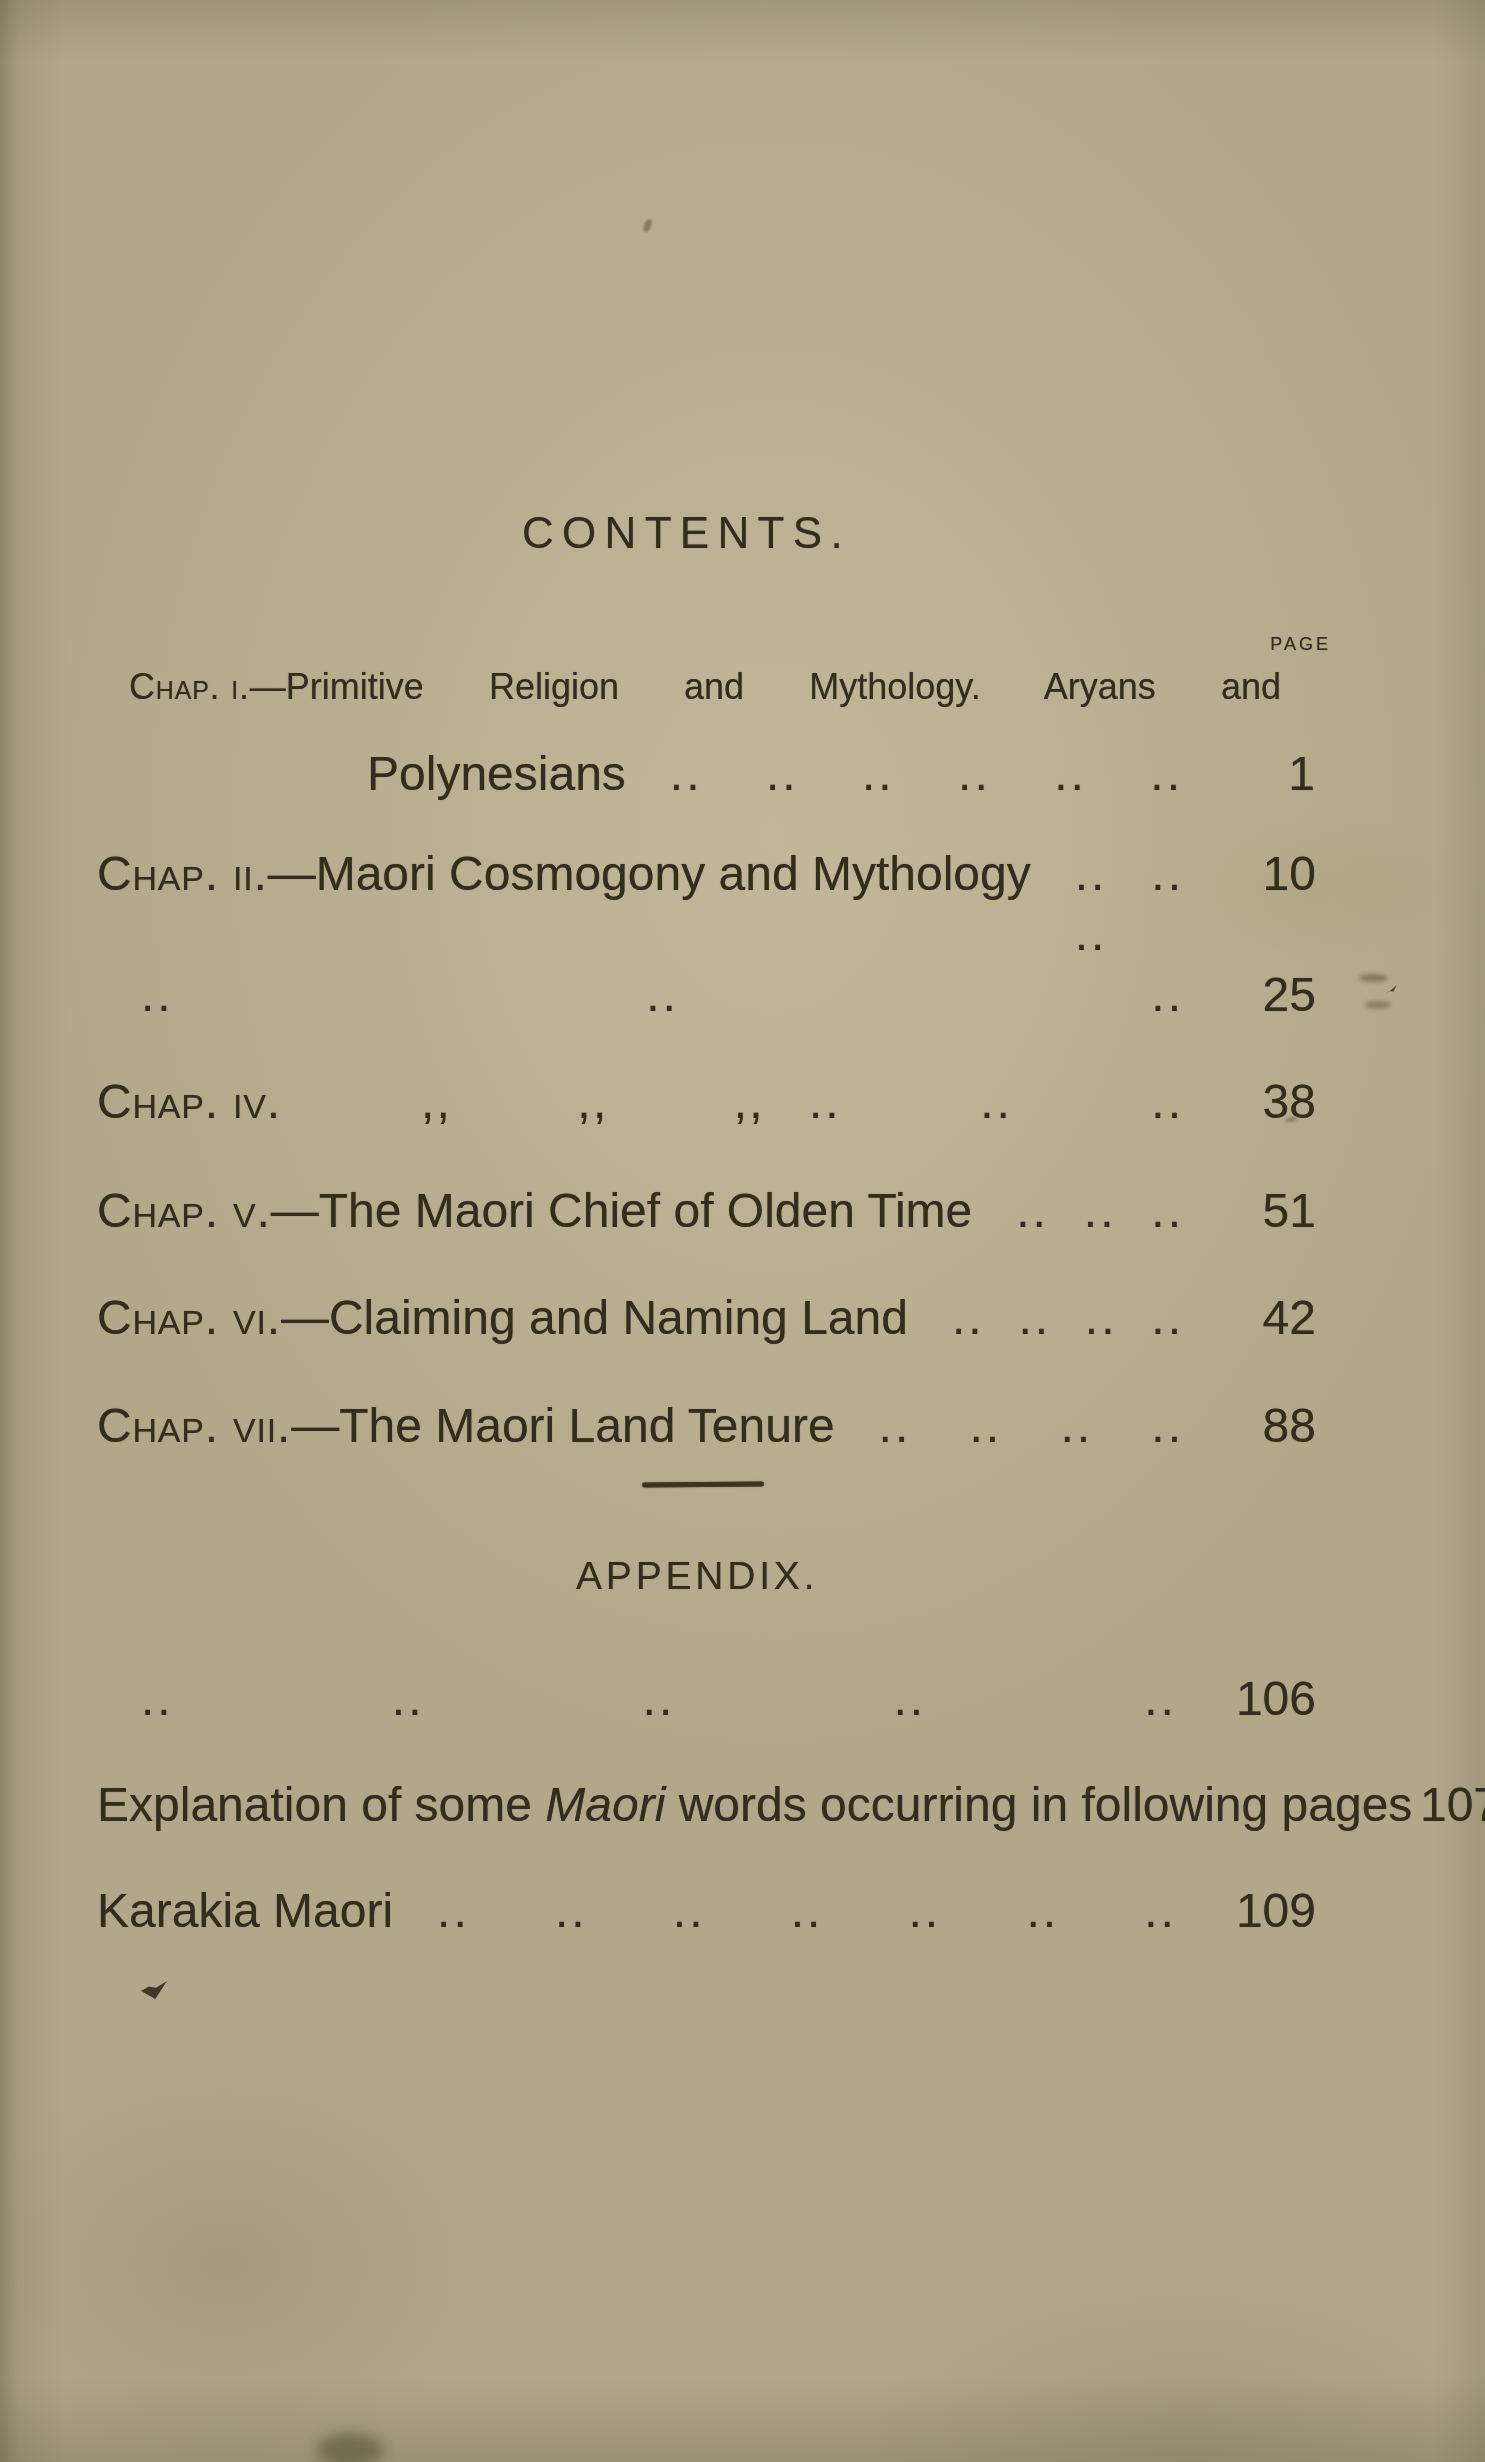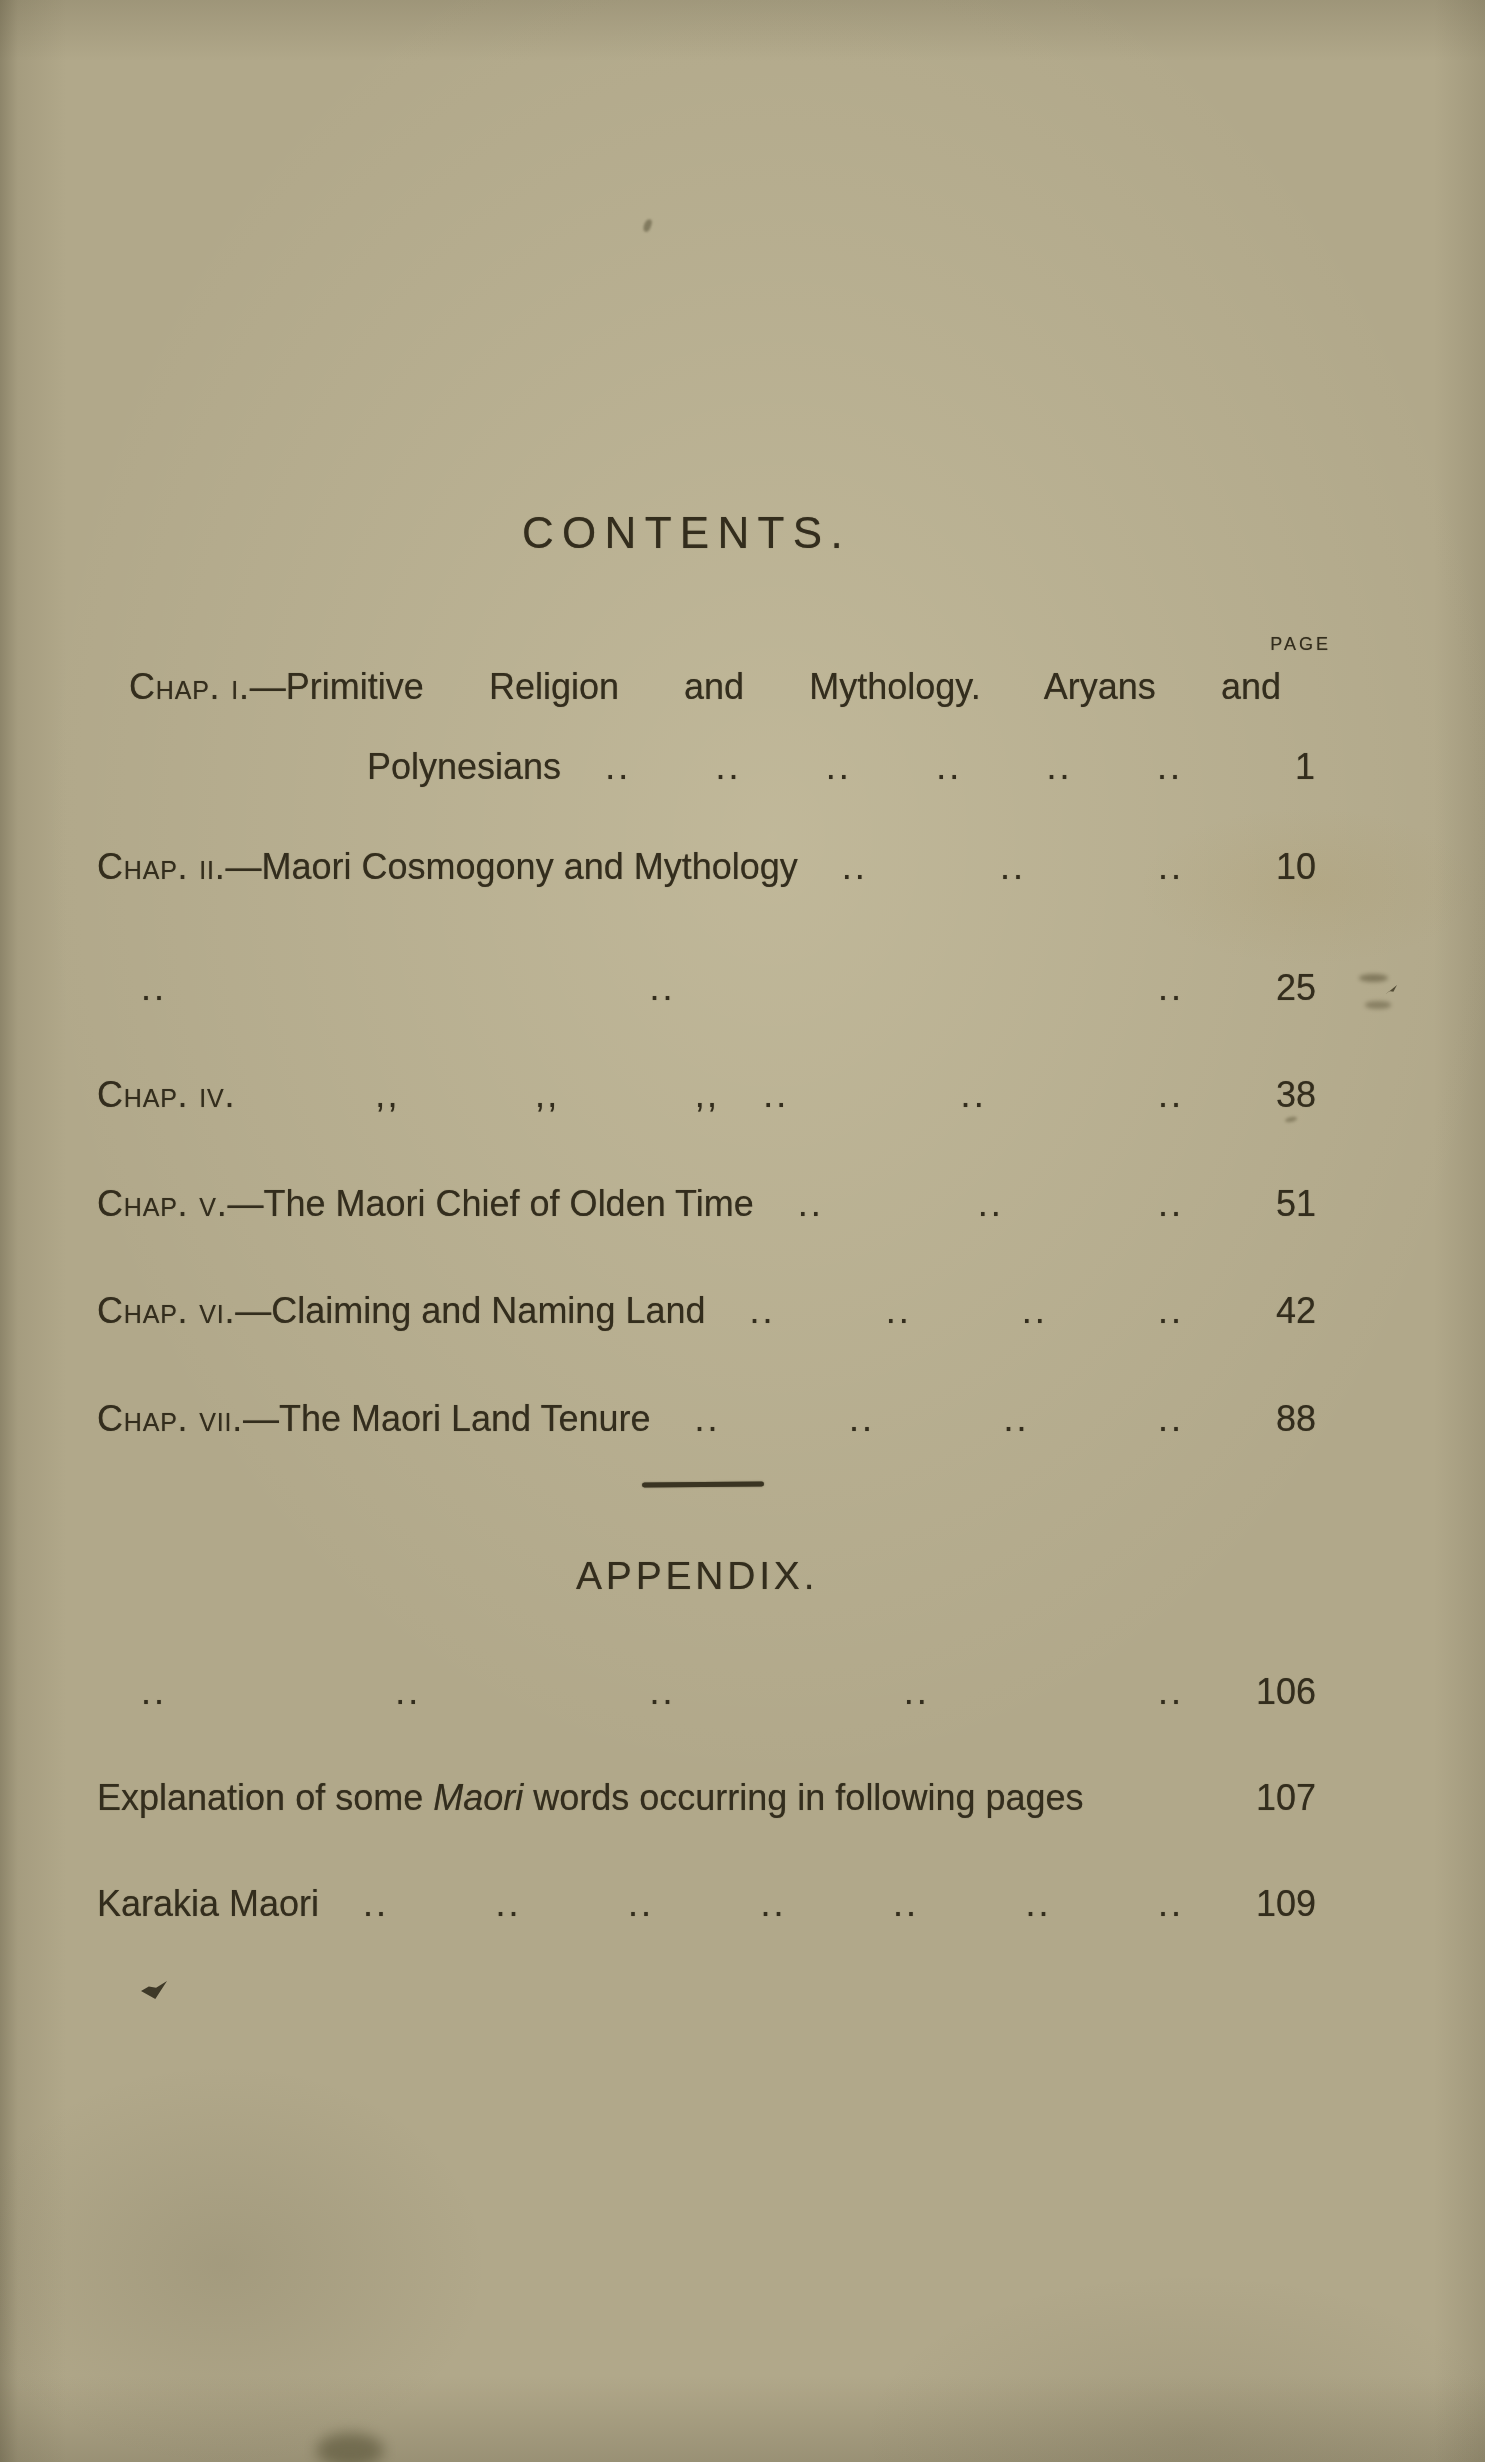--- a/index.html
+++ b/index.html
@@ -49,22 +49,22 @@
     line-height: 1;
     white-space: nowrap;
     text-align: center;
   }
 
   .toc-row {
     position: absolute;
     left: 97px;
     width: 1219px;
     display: flex;
-    align-items: flex-end;
-    font-size: 36px;
+    align-items: flex-start;
+    font-size: 48px;
     line-height: 1.25;
   }
   .toc-row .label { flex: 0 0 auto; white-space: pre; }
   .chap-prefix {
     display: inline-block;
     text-transform: lowercase;
     font-variant: small-caps;
     letter-spacing: 0.8px;
   }
   .chap-prefix::first-letter { text-transform: uppercase; }

